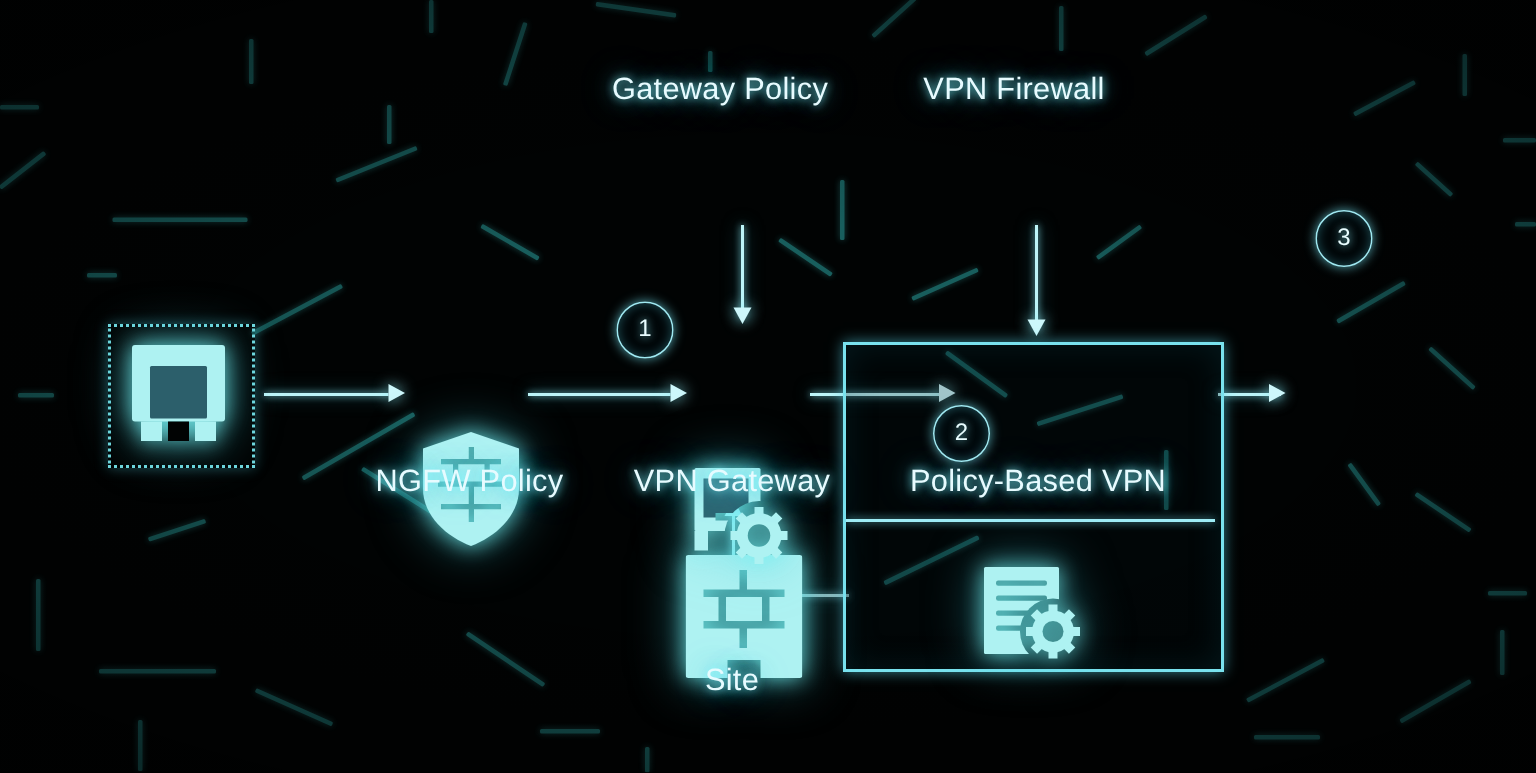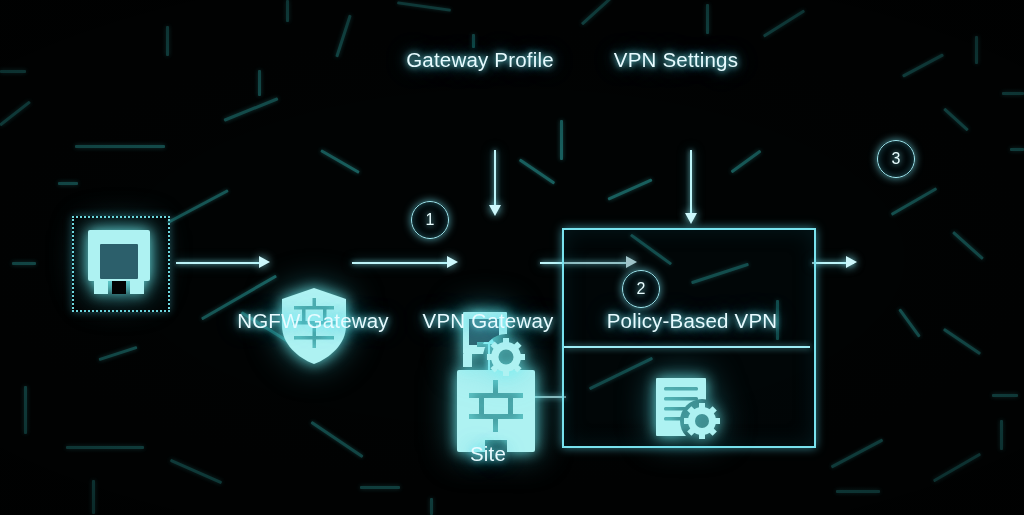--- a/index.html
+++ b/index.html
@@ -165,21 +165,21 @@
             <rect x="24" y="23" width="3.5" height="13"></rect>
             <rect x="45" y="23" width="3.5" height="13"></rect>
             <rect x="34.5" y="38" width="3.5" height="13"></rect>
             <rect x="34.5" y="53" width="3.5" height="9"></rect>
           </g>
         </mask>
       </defs>
       <path d="M36 2 L68 13 L68 40 C68 58 52 72 36 78 C20 72 4 58 4 40 L4 13 Z" fill="#aef2f2" mask="url(#mskShield)"></path>
     </svg>
   </div>
-  <div class="label c" style="left:313px;top:309px;">NGFW Gateway</div>
+  <div class="label c" style="left:313px;top:309px;">NGFW Policy</div>
 
   <div class="badge" style="left:411px;top:201px;">1</div>
   <div class="node glyph" style="left:457px;top:226px;width:78px;height:82px;">
     <svg width="78" height="82" viewBox="0 0 78 82">
       <defs>
         <mask id="mskGw">
           <rect x="0" y="0" width="78" height="82" fill="#fff"></rect>
           <g fill="#000">
             <rect x="12" y="23" width="54" height="5"></rect>
             <rect x="12" y="44" width="54" height="5"></rect>
@@ -189,21 +189,21 @@
             <rect x="36" y="48" width="5" height="14"></rect>
             <rect x="28" y="70" width="22" height="12"></rect>
           </g>
         </mask>
       </defs>
       <rect x="0" y="0" width="78" height="82" rx="2" fill="#aef2f2" mask="url(#mskGw)"></rect>
     </svg>
   </div>
   <div class="label c" style="left:488px;top:309px;">VPN Gateway</div>
 
-  <div class="label c" style="left:480px;top:48px;">Gateway Profile</div>
+  <div class="label c" style="left:480px;top:48px;">Gateway Policy</div>
   <div class="node glyph" style="left:455px;top:84px;width:78px;height:66px;">
     <svg width="78" height="66" viewBox="0 0 78 66">
       <defs>
         <mask id="mskGp">
           <rect x="0" y="0" width="78" height="66" fill="#fff"></rect>
           <rect x="22" y="32" width="20" height="5" fill="#000"></rect>
           <circle cx="51" cy="47" r="23" fill="#000"></circle>
         </mask>
         <mask id="mskGear1">
           <rect x="0" y="0" width="78" height="66" fill="#fff"></rect>
@@ -224,21 +224,21 @@
           <rect x="62" y="44" width="8" height="6"></rect>
           <rect x="48" y="28" width="6" height="8" transform="rotate(45 51 47)"></rect>
           <rect x="48" y="58" width="6" height="8" transform="rotate(45 51 47)"></rect>
           <rect x="32" y="44" width="8" height="6" transform="rotate(45 51 47)"></rect>
           <rect x="62" y="44" width="8" height="6" transform="rotate(45 51 47)"></rect>
         </g>
       </g>
     </svg>
   </div>
 
-  <div class="label c" style="left:676px;top:48px;">VPN Settings</div>
+  <div class="label c" style="left:676px;top:48px;">VPN Firewall</div>
   <div class="node glyph" style="left:652px;top:84px;width:76px;height:66px;">
     <svg width="76" height="66" viewBox="0 0 76 66">
       <defs>
         <mask id="mskDoc">
           <rect x="0" y="0" width="76" height="66" fill="#fff"></rect>
           <g fill="#000">
             <rect x="12" y="11" width="34" height="3.5" rx="1.5"></rect>
             <rect x="12" y="21" width="34" height="3.5" rx="1.5"></rect>
             <rect x="12" y="31" width="28" height="3.5" rx="1.5"></rect>
             <rect x="12" y="41" width="22" height="3.5" rx="1.5"></rect>

